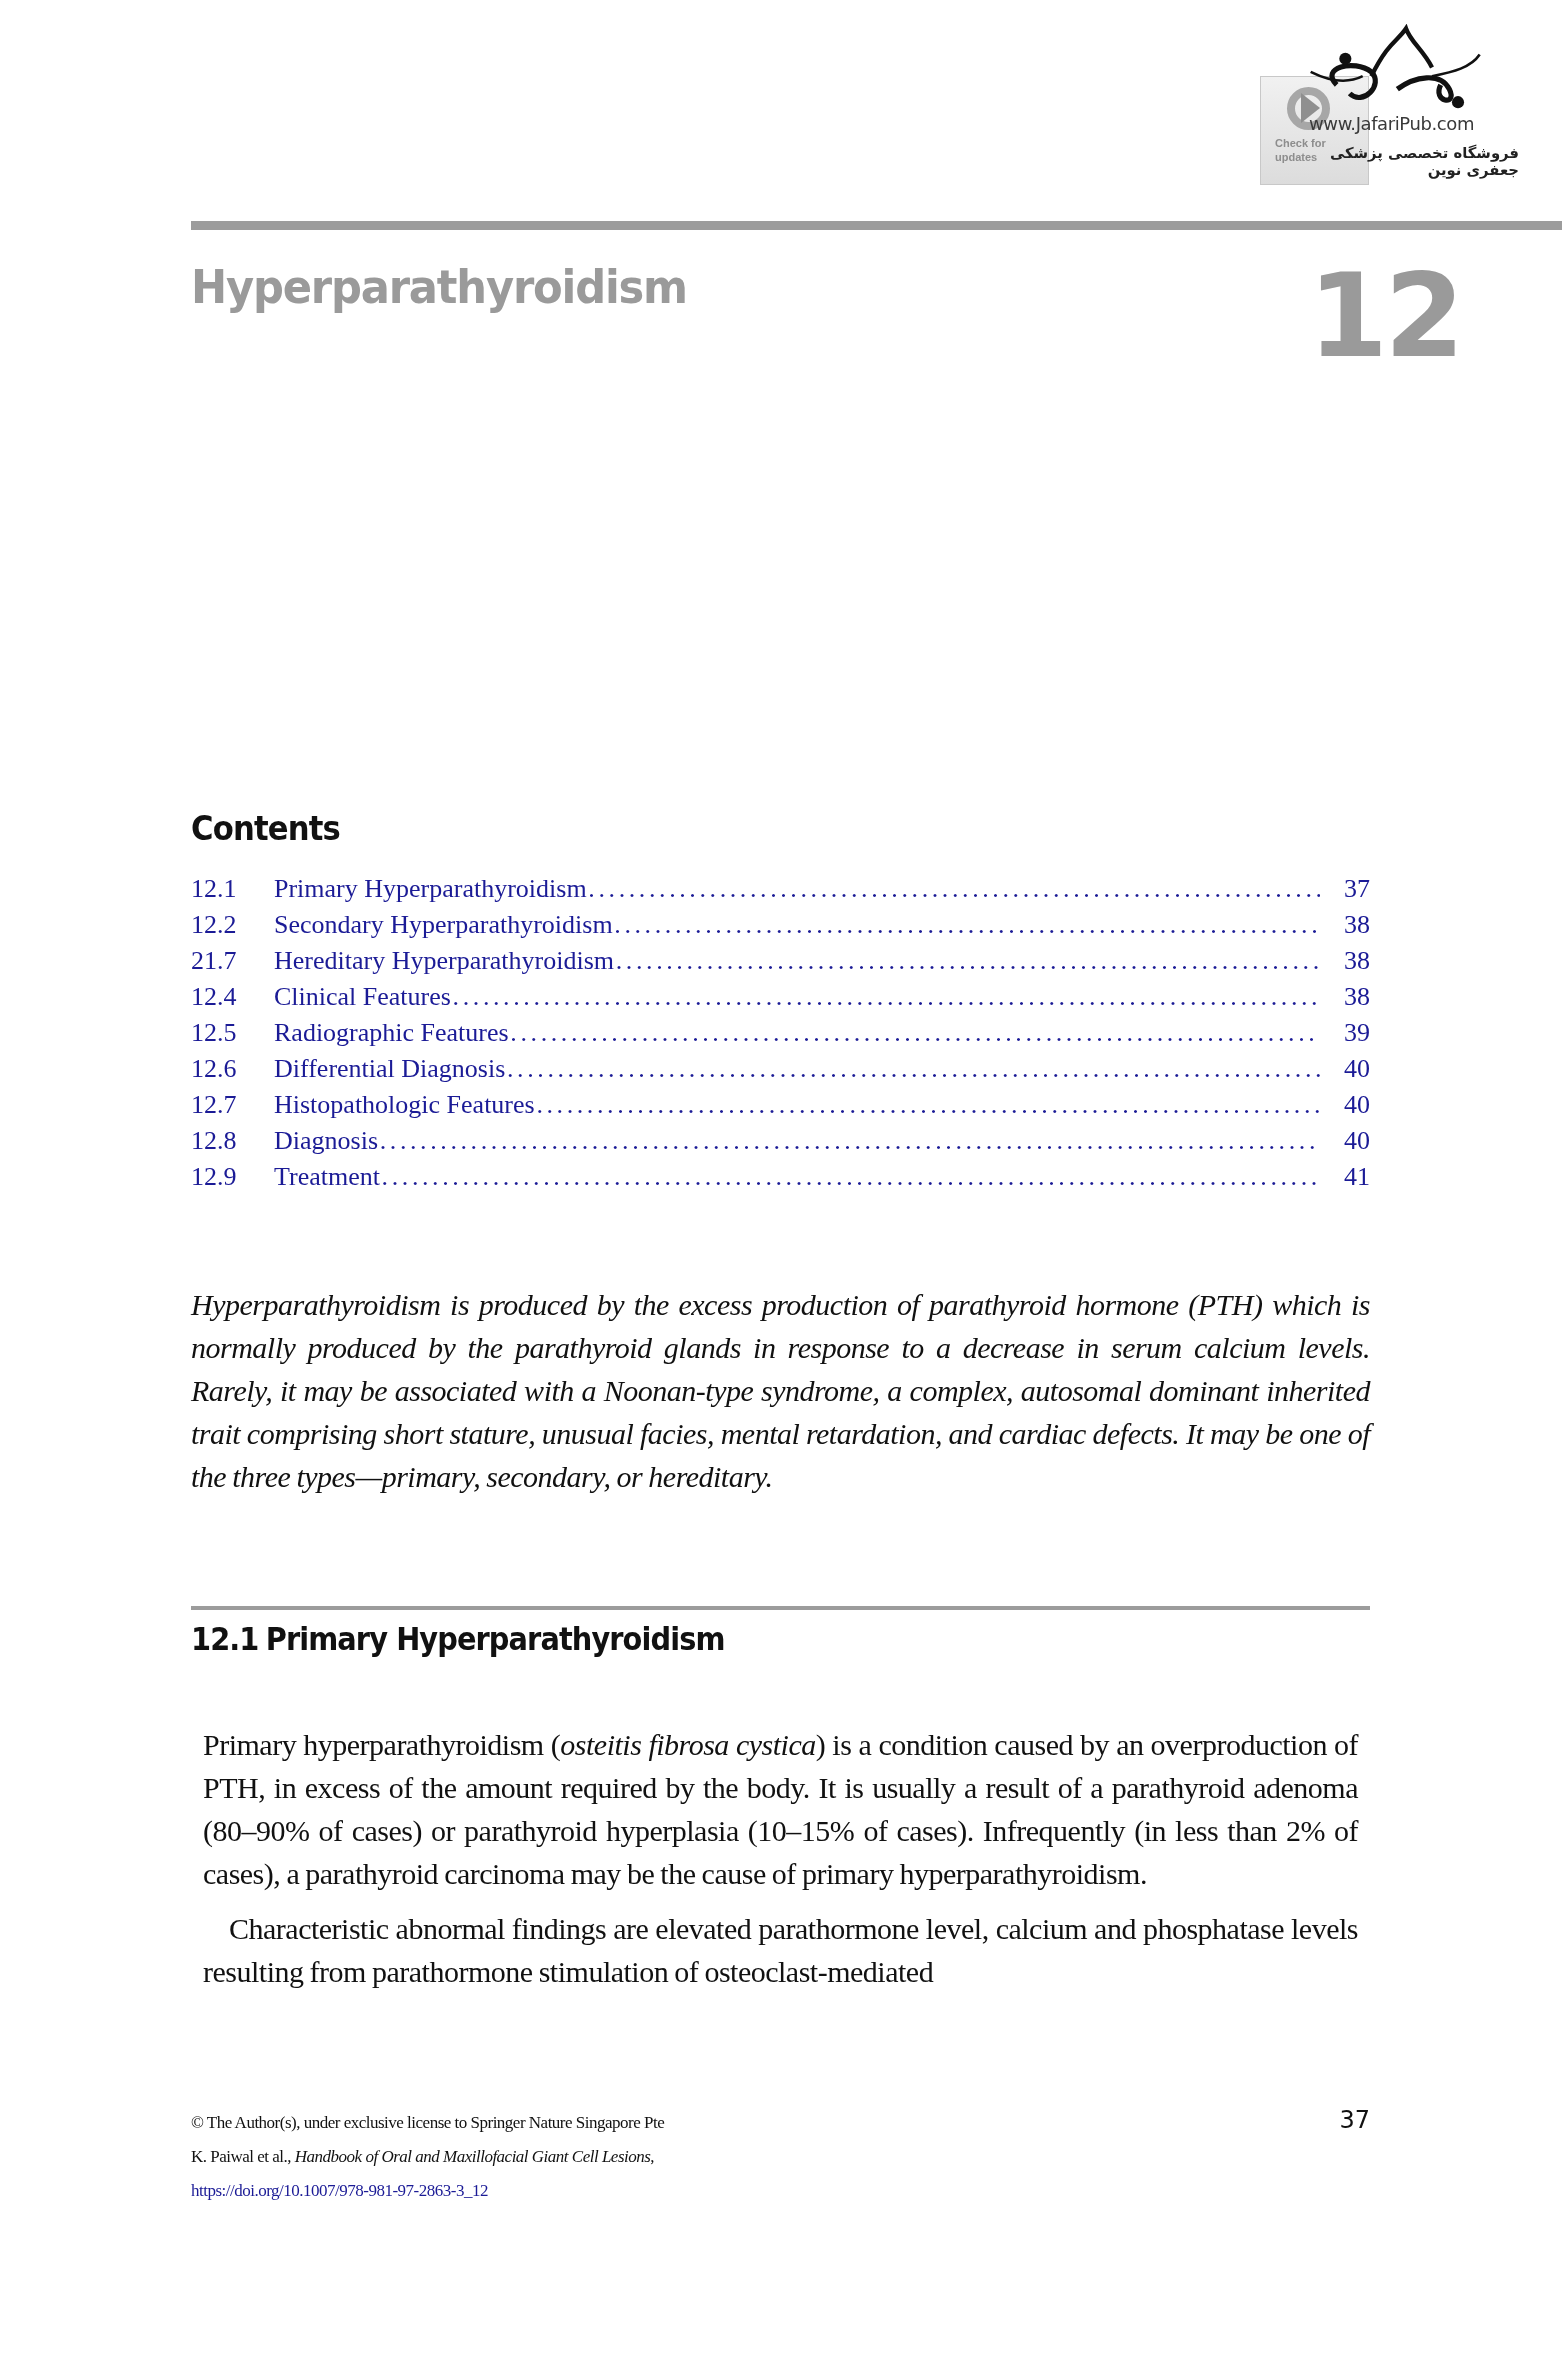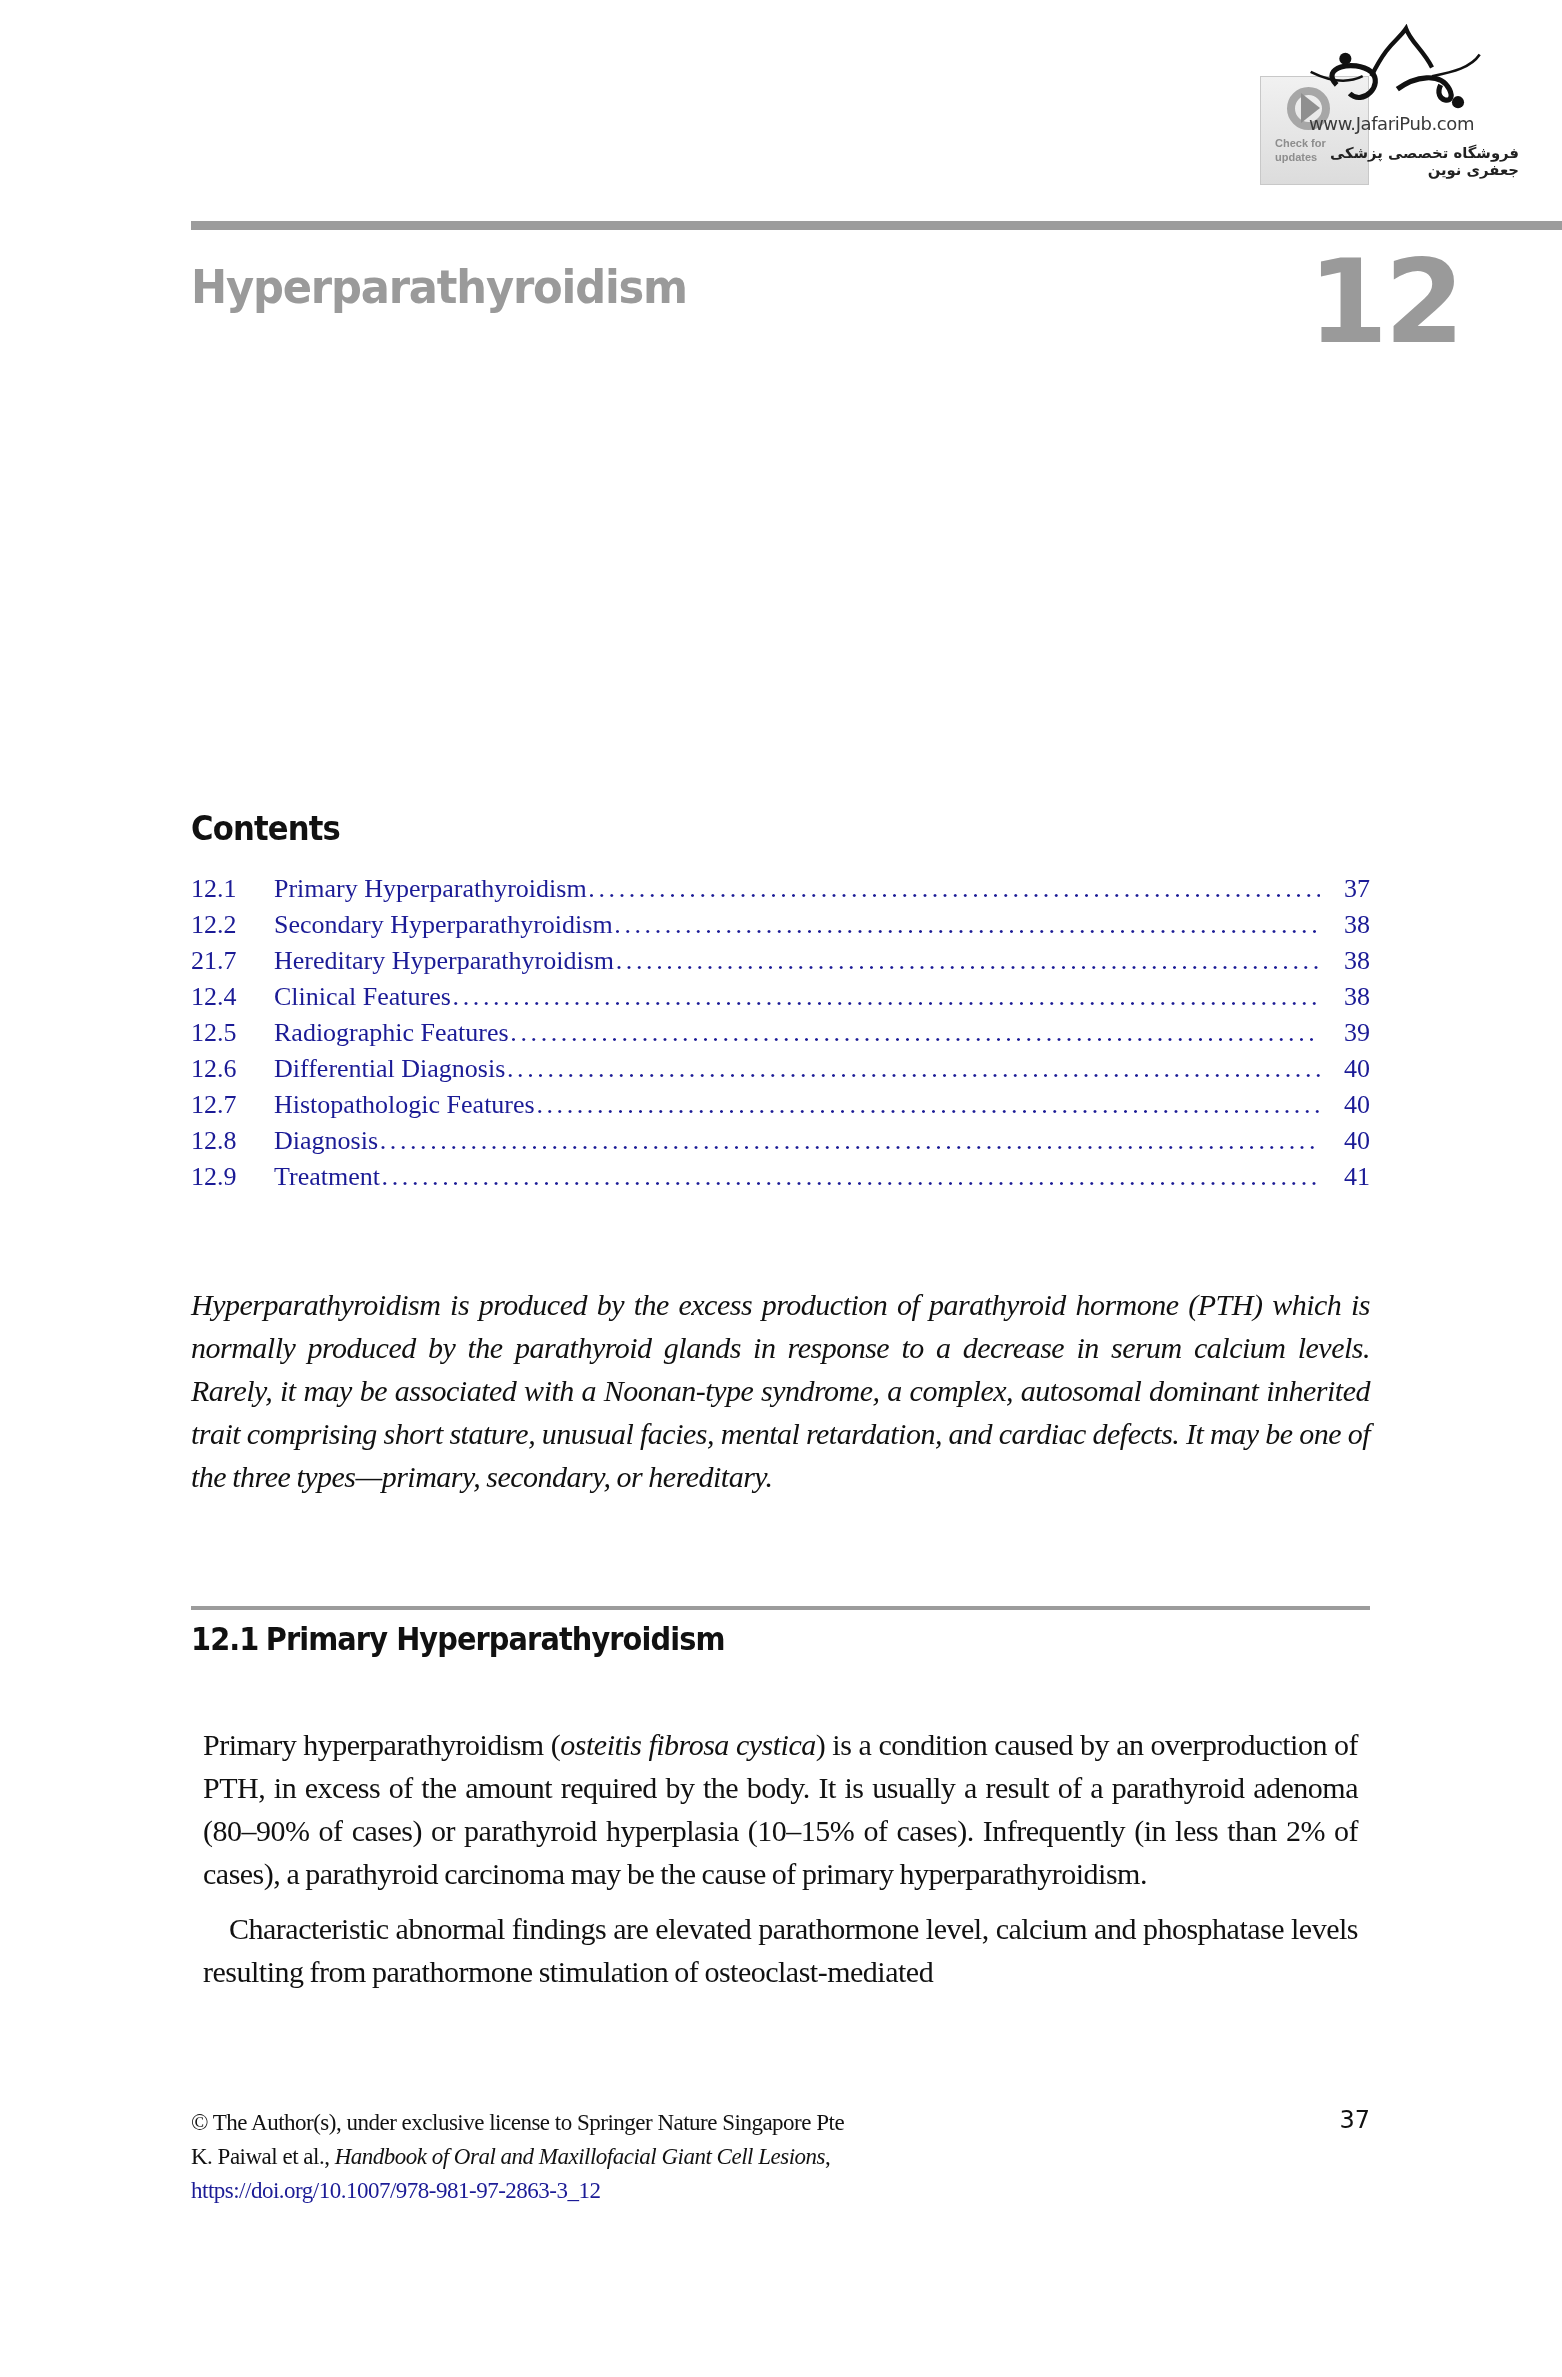--- a/index.html
+++ b/index.html
@@ -105,21 +105,21 @@
       font-weight: bold;
       font-size: 47px;
       color: #9a9a9a;
       letter-spacing: -1.3px;
       transform: scaleX(0.92);
       transform-origin: left center;
     }
     .chapter-number {
       position: absolute;
       right: 102px;
-      top: 245px;
+      top: 259px;
       font-family: "DejaVu Sans", sans-serif;
       font-weight: bold;
       font-size: 115px;
       color: #9a9a9a;
       letter-spacing: -3.5px;
       line-height: 1;
     }
 
     
     .contents-heading {
@@ -222,21 +222,21 @@
     .section-body p.indent {
       text-indent: 26px;
     }
 
     
     .footer {
       position: absolute;
       left: 191px;
       top: 2106px;
       width: 920px;
-      font-size: 23px;
+      font-size: 17px;
       line-height: 34px;
       color: #111;
       letter-spacing: -0.5px;
     }
     .footer .doi {
       color: #1b1b96;
       cursor: pointer;
     }
     .page-number {
       position: absolute;

